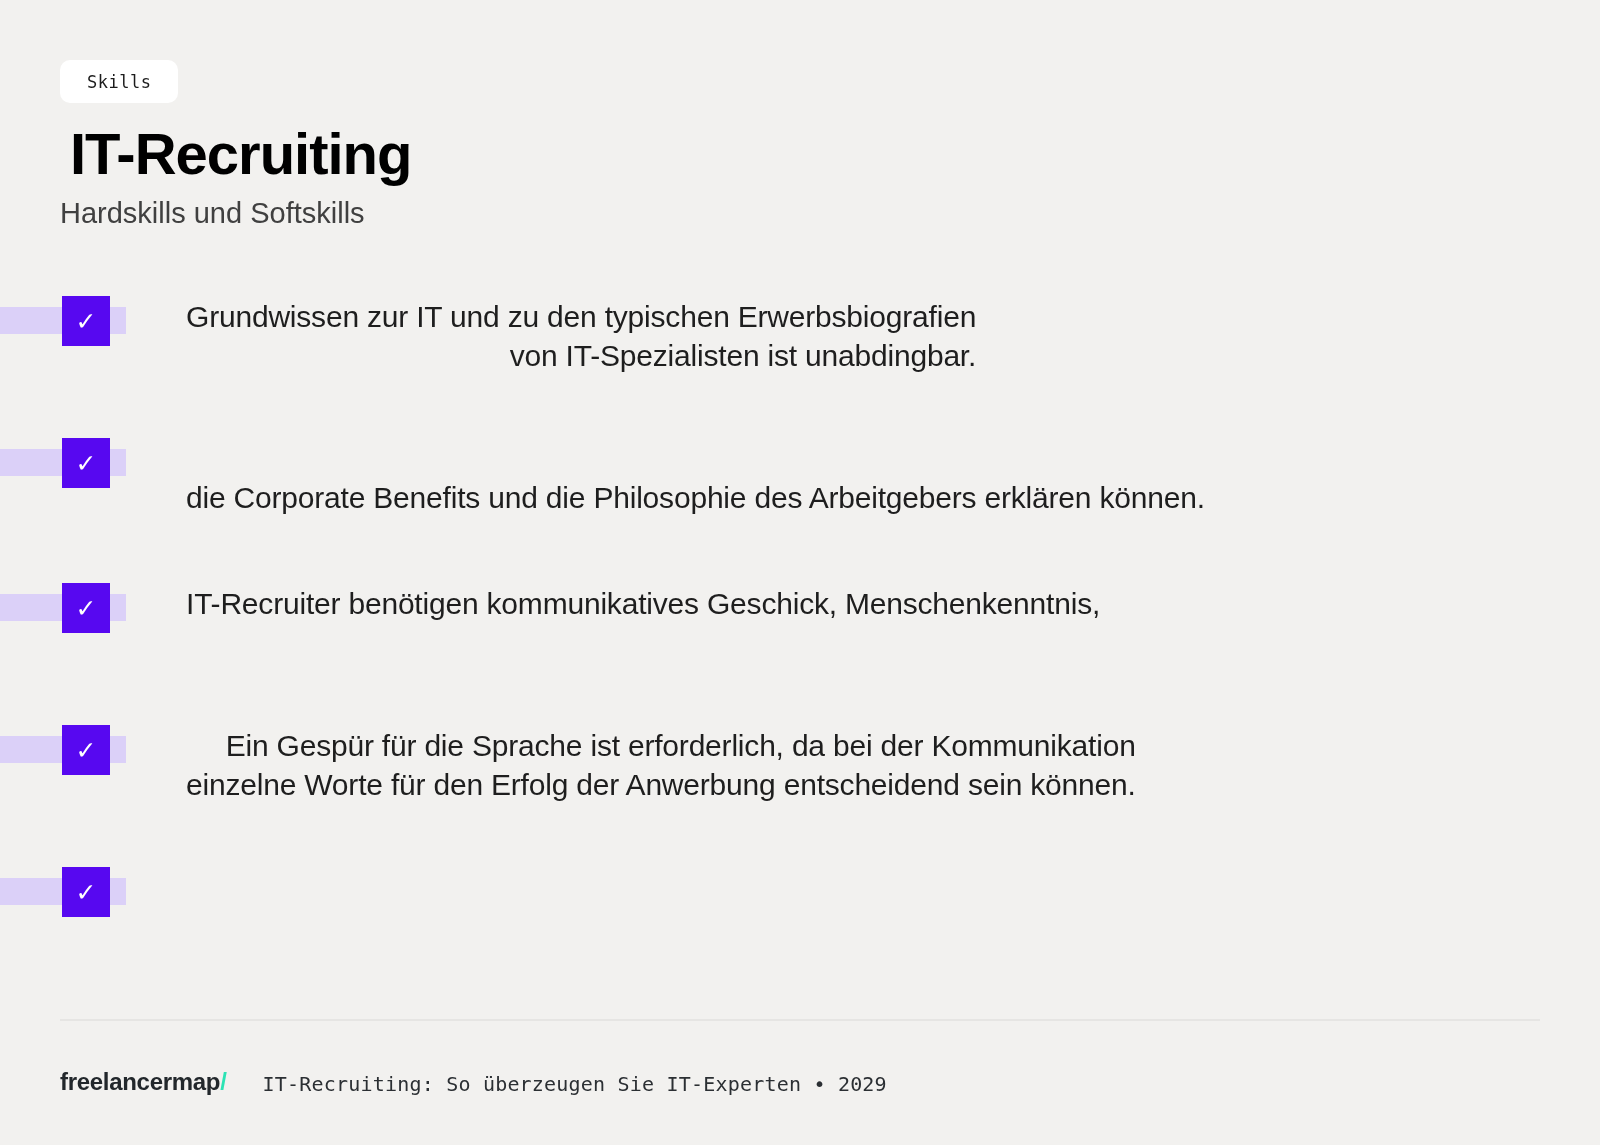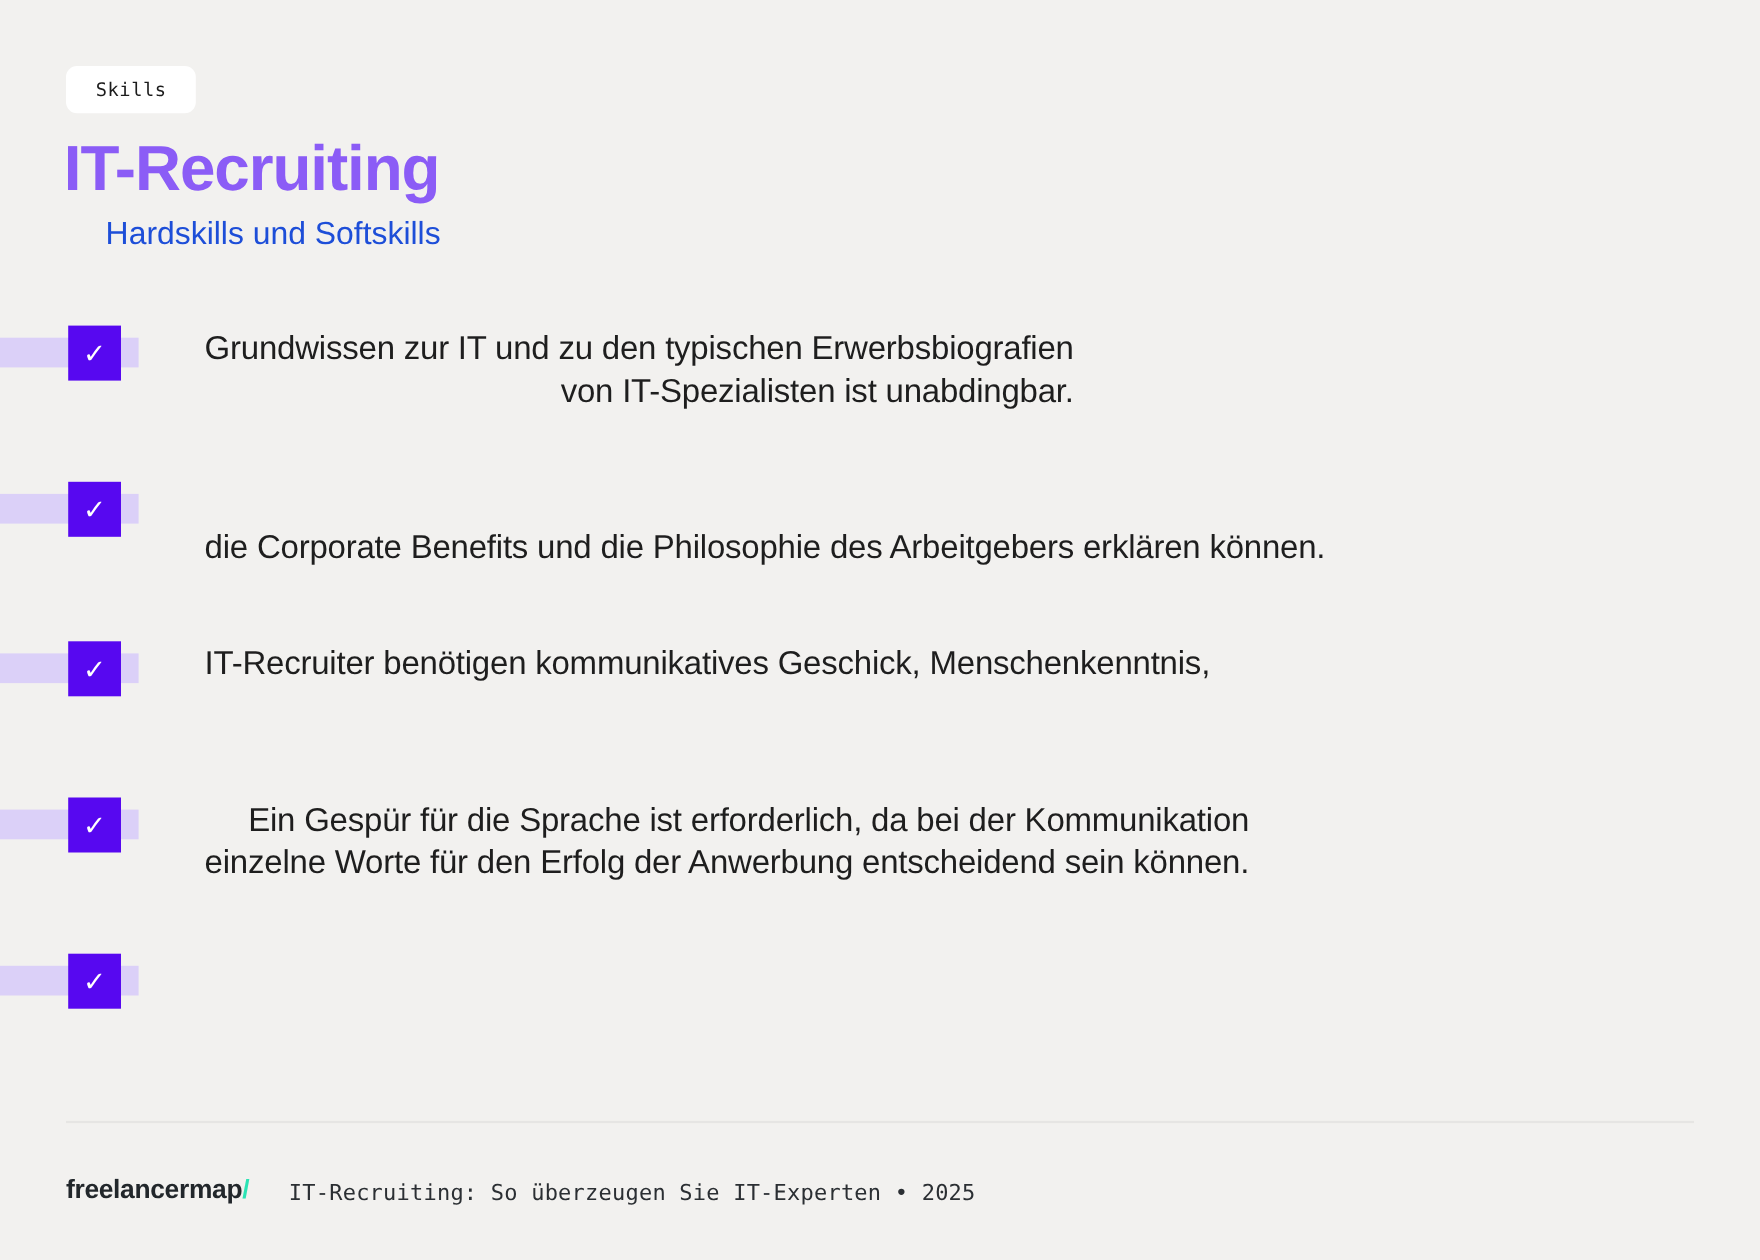--- a/index.html
+++ b/index.html
@@ -27,35 +27,34 @@
   }
   .badge span {
     font-family: "DejaVu Sans Mono", monospace;
     font-size: 17px;
     color: #1c1c1c;
     letter-spacing: 0.5px;
   }
   
   .title {
     position: absolute;
-    left: 58px; top: 122px;
+    left: 70px; top: 122px;
     font-size: 58px;
     font-weight: 800;
     letter-spacing: -1px;
-    color: #8b5cf6;
+    color: #000000;
     line-height: 1.1;
   }
   .subtitle {
     position: absolute;
     left: 60px; top: 196px;
     font-size: 29px;
     font-weight: 400;
-    color: #1d4ed8;
+    color: #404040;
     line-height: 1.2;
-    margin-left: 36px;
   }
   
   .list {
     position: absolute;
     left: 0; top: 296px;
     width: 1600px;
   }
   .item {
     position: relative;
     width: 1600px;
@@ -192,16 +191,16 @@
     </div>
 
   </div>
 
   <div class="divider"></div>
 
   <div class="footer">
     <div class="logo">
       <span>freelancermap</span><span class="slash">/</span>
     </div>
-    <div class="caption">IT-Recruiting: So überzeugen Sie IT-Experten • 2025</div>
+    <div class="caption">IT-Recruiting: So überzeugen Sie IT-Experten • 2029</div>
   </div>
 
 </div>
 
 </body></html>

